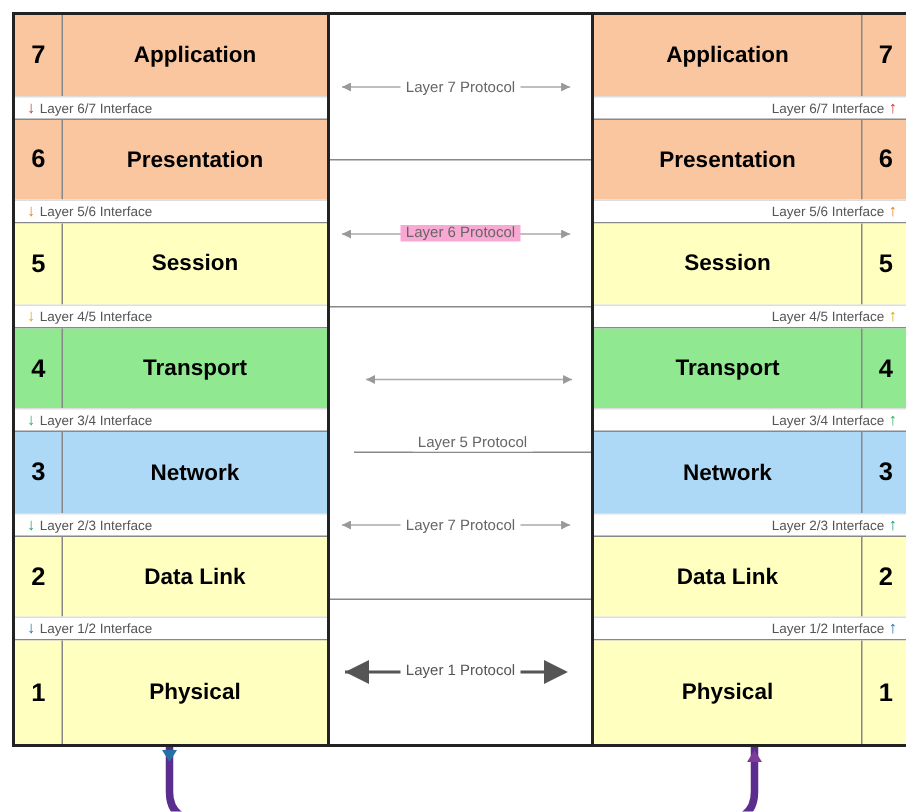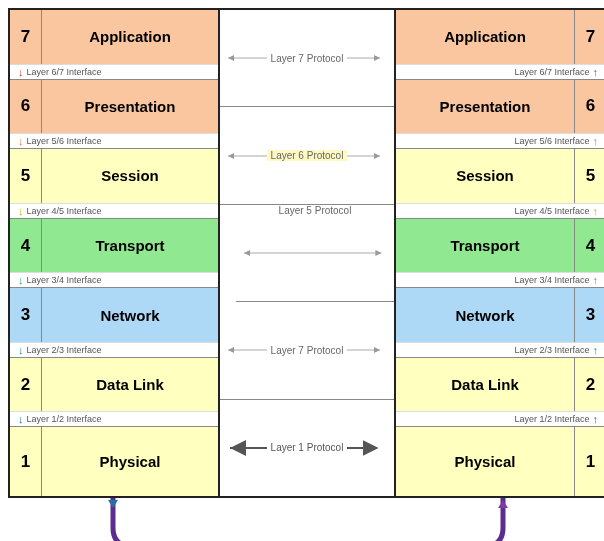--- a/index.html
+++ b/index.html
@@ -123,24 +123,24 @@
           <defs>
               <marker id="ah6l" markerWidth="6" markerHeight="6" refX="6" refY="3" orient="auto">
                 <polygon points="0 0, 6 3, 0 6" fill="#999"></polygon>
               </marker>
           <marker id="ah6r" markerWidth="6" markerHeight="6" refX="0" refY="3" orient="auto">
                 <polygon points="6 0, 0 3, 6 6" fill="#999"></polygon>
               </marker>
             </defs>
           <line x1="8" y1="7" x2="92%" y2="7" stroke="#aaa" stroke-width="1" marker-start="url(#ah6r)" marker-end="url(#ah6l)"></line>
         </svg>
-        <span style="font-size:10px;color:#666;background:#fef9c3;padding:0 4px;z-index:1;position:relative;">Layer 6 Protocol</span>
-      </div>
-
-      <div style="flex:1; border-bottom:1px solid #888; display:flex; align-items:flex-start; justify-content:center; position:relative;margin-left:16px;">
+        <span style="font-size:10px;color:#666;background:#f9a8d4;padding:0 4px;z-index:1;position:relative;">Layer 6 Protocol</span>
+      </div>
+
+      <div style="flex:1; border-bottom:1px solid #888; display:flex; align-items:flex-end; justify-content:center; position:relative;margin-left:16px;">
         <svg style="position:absolute;left:0;top:50%;transform:translateY(-50%);width:100%;height:14px;">
           <defs>
               <marker id="ah5l" markerWidth="6" markerHeight="6" refX="6" refY="3" orient="auto">
                 <polygon points="0 0, 6 3, 0 6" fill="#999"></polygon>
               </marker>
           <marker id="ah5r" markerWidth="6" markerHeight="6" refX="0" refY="3" orient="auto">
                 <polygon points="6 0, 0 3, 6 6" fill="#999"></polygon>
               </marker>
             </defs>
           <line x1="8" y1="7" x2="92%" y2="7" stroke="#aaa" stroke-width="1" marker-start="url(#ah5r)" marker-end="url(#ah5l)"></line>

